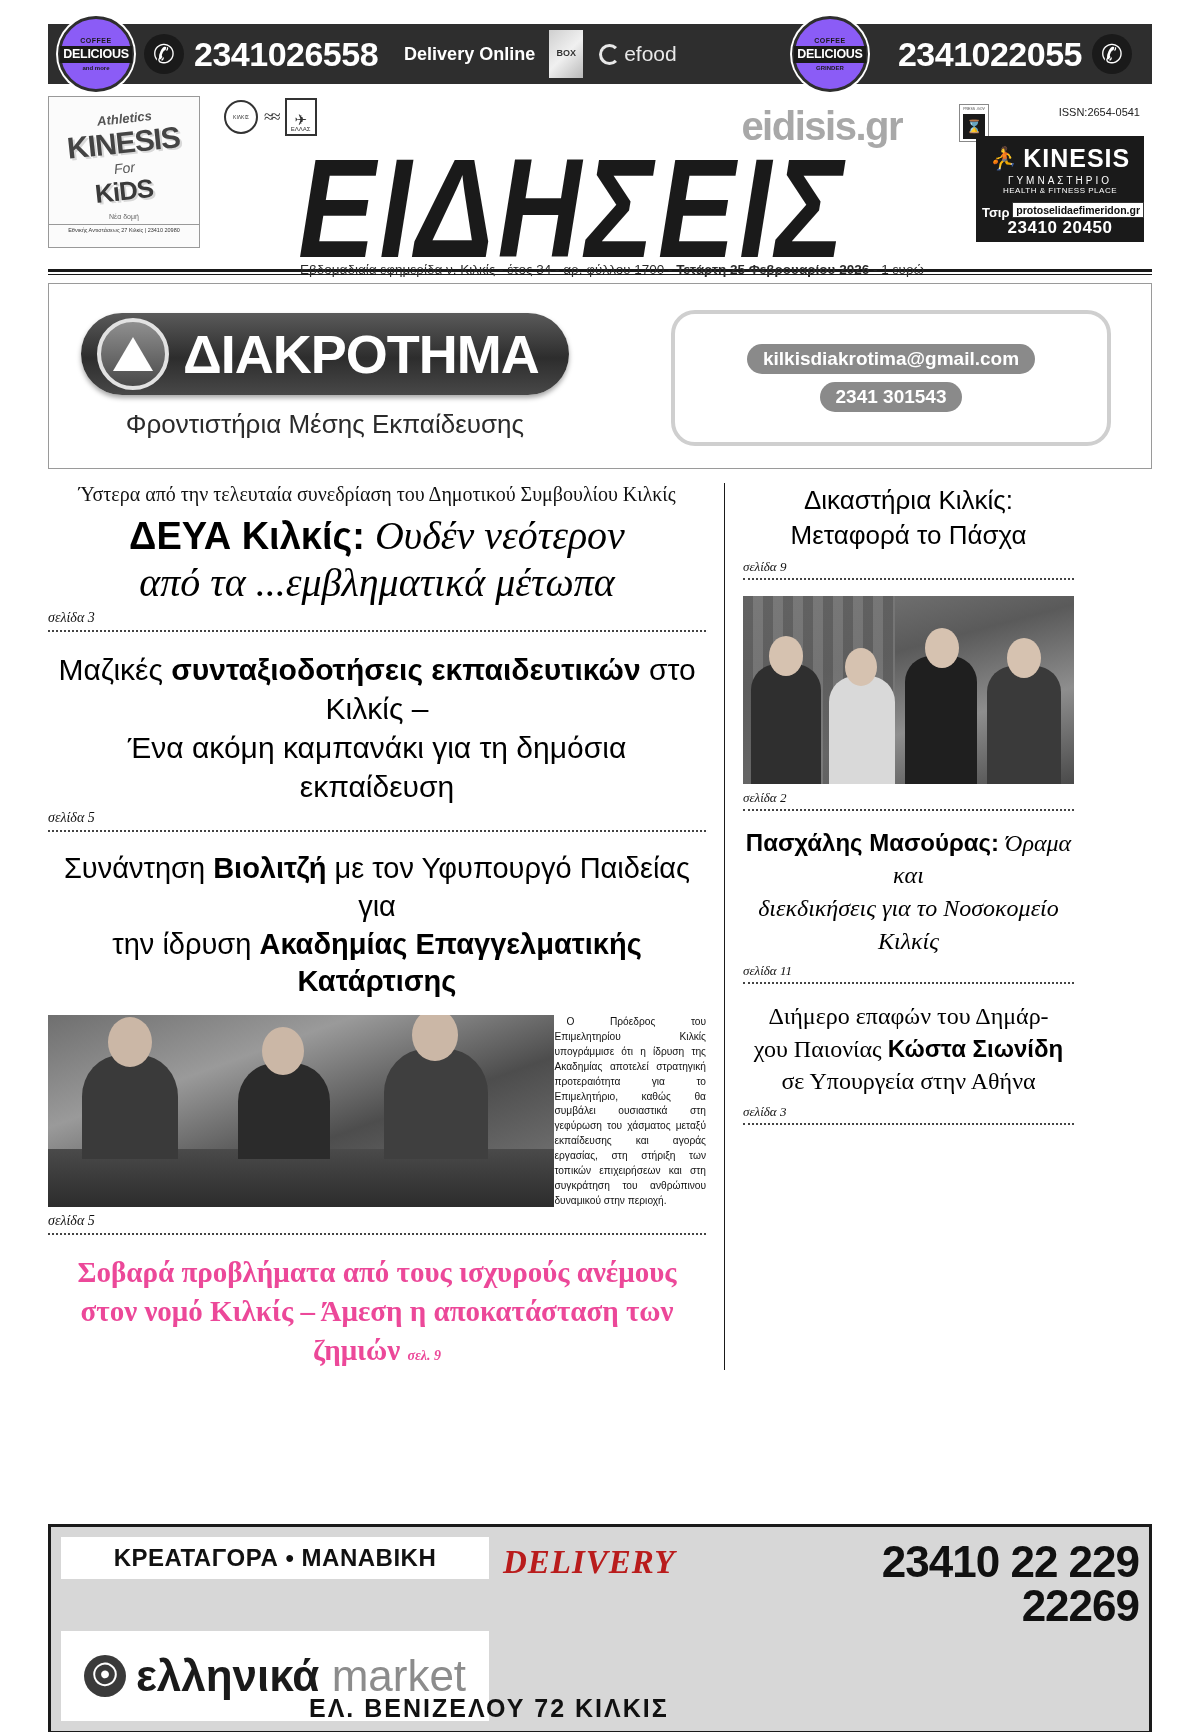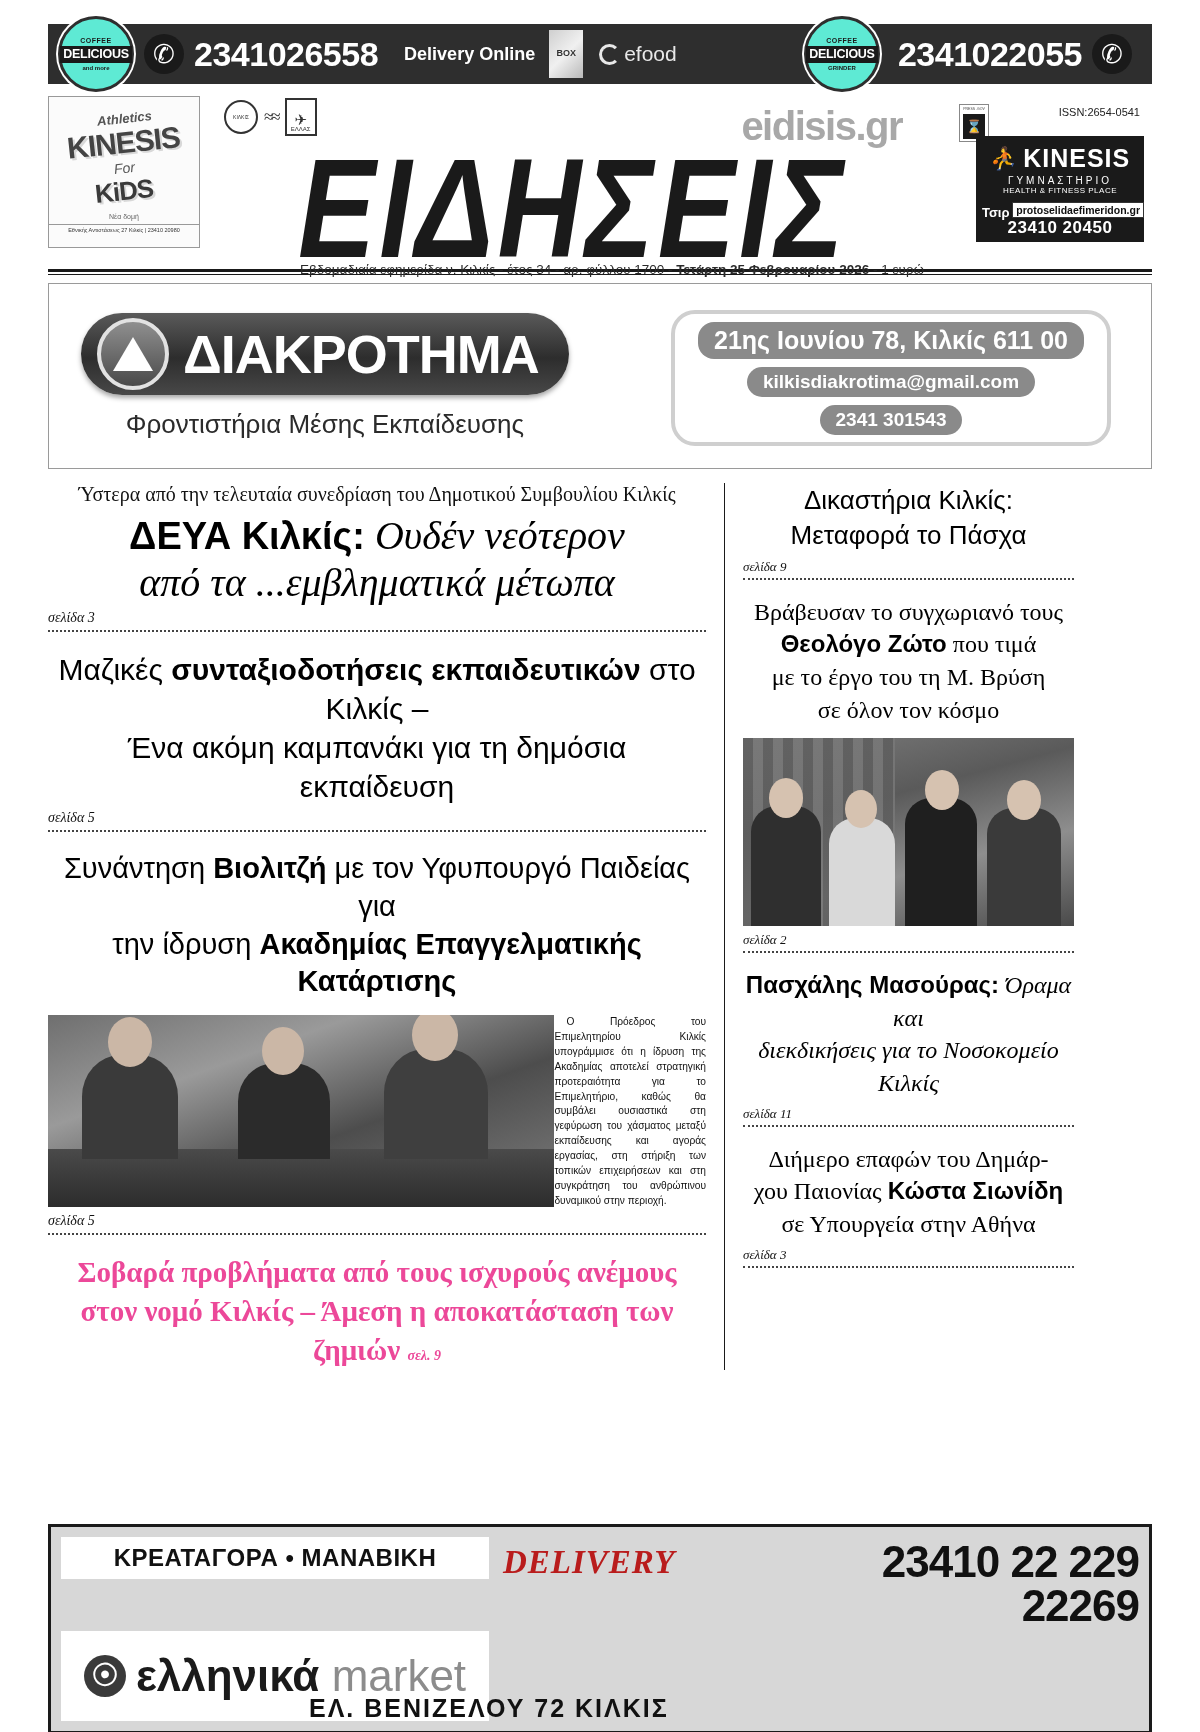--- a/index.html
+++ b/index.html
@@ -15,21 +15,21 @@
   .topbar {
     margin-top: 24px;
     height: 60px;
     background: #2e2e2e;
     display: flex; align-items: center;
     padding: 0 10px;
     position: relative;
   }
   .coffee-badge {
     width: 76px; height: 76px; flex: 0 0 76px;
-    background: #5eead4; color: #1a1a1a;
+    background: #8b5cf6; color: #1a1a1a;
     border-radius: 50%;
     display: flex; flex-direction: column;
     align-items: center; justify-content: center;
     font-family: "Liberation Sans", sans-serif;
     line-height: 1;
     position: relative; z-index: 3;
     border: 3px solid #2e2e2e;
     box-shadow: 0 0 0 2px #ffffff;
   }
   .coffee-badge .cb-top { font-size: 7px; letter-spacing: .5px; font-weight: bold; }
@@ -388,21 +388,21 @@
     <div class="efood">
       <span class="spiral"></span>
       <span>efood</span>
     </div>
     <div class="spacer"></div>
     <div class="coffee-badge">
       <span class="cb-top">COFFEE</span>
       <span class="cb-mid">DELICIOUS</span>
       <span class="cb-bot">GRINDER</span>
     </div>
-    <div class="phone" style="margin-left:18px">2341022055</div>
+    <div class="phone" style="margin-left:30px">2341022055</div>
     <div class="wa-icon right">✆</div>
   </div>
 
   <div class="masthead">
     <div class="kinesis-kids">
       <span class="kk-1">Athletics</span>
       <span class="kk-2">KINESIS</span>
       <span class="kk-3">For</span>
       <span class="kk-4">KiDS</span>
       <span class="kk-5">Νέα δομή</span>
@@ -454,21 +454,20 @@
       <div class="diak-pill">
         <div class="diak-tri">
             <span class="tri"></span>
           </div>
         <span class="diak-name">ΔΙΑΚΡΟΤΗΜΑ</span>
       </div>
       <span class="diak-sub">Φροντιστήρια Μέσης Εκπαίδευσης</span>
     </div>
     <span class="bubble-tail">∽</span>
     <div class="diak-bubble">
-      <span class="db-line db-1">21ης Ιουνίου 78, Κιλκίς 611 00</span>
       <span class="db-line db-2">kilkisdiakrotima@gmail.com</span>
       <span class="db-line db-3">2341 301543</span>
     </div>
   </div>
 
   <div class="content">
 
     <div class="col-left">
 
       <div class="kicker">Ύστερα από την τελευταία συνεδρίαση του Δημοτικού Συμβουλίου Κιλκίς</div>
@@ -517,26 +516,20 @@
 
     <div class="col-right">
 
       <div class="r-hl">
         <span>Δικαστήρια Κιλκίς:</span><br>
         <span>Μεταφορά το Πάσχα</span>
       </div>
       <div class="r-pagref">σελίδα  9</div>
       <div class="r-dotrule"></div>
 
-      <div class="r-hl-serif">
-        <span>Βράβευσαν το συγχωριανό τους</span><br>
-        <b>Θεολόγο Ζώτο</b><span> που τιμά</span><br>
-        <span>με το έργο του τη Μ. Βρύση</span><br>
-        <span>σε όλον τον κόσμο</span>
-      </div>
       <div class="r-photo">
         <div class="curtain"></div>
         <div class="fig" style="left:8px;width:70px;height:120px"></div>
         <div class="fh" style="left:26px;bottom:108px;width:34px;height:40px"></div>
         <div class="fig" style="left:86px;width:66px;height:108px;background:#d9d9d9"></div>
         <div class="fh" style="left:102px;bottom:98px;width:32px;height:38px"></div>
         <div class="fig" style="left:162px;width:72px;height:128px;background:#1f1f1f"></div>
         <div class="fh" style="left:182px;bottom:116px;width:34px;height:40px"></div>
         <div class="fig" style="left:244px;width:74px;height:118px;background:#3a3a3a"></div>
         <div class="fh" style="left:264px;bottom:106px;width:34px;height:40px"></div>

